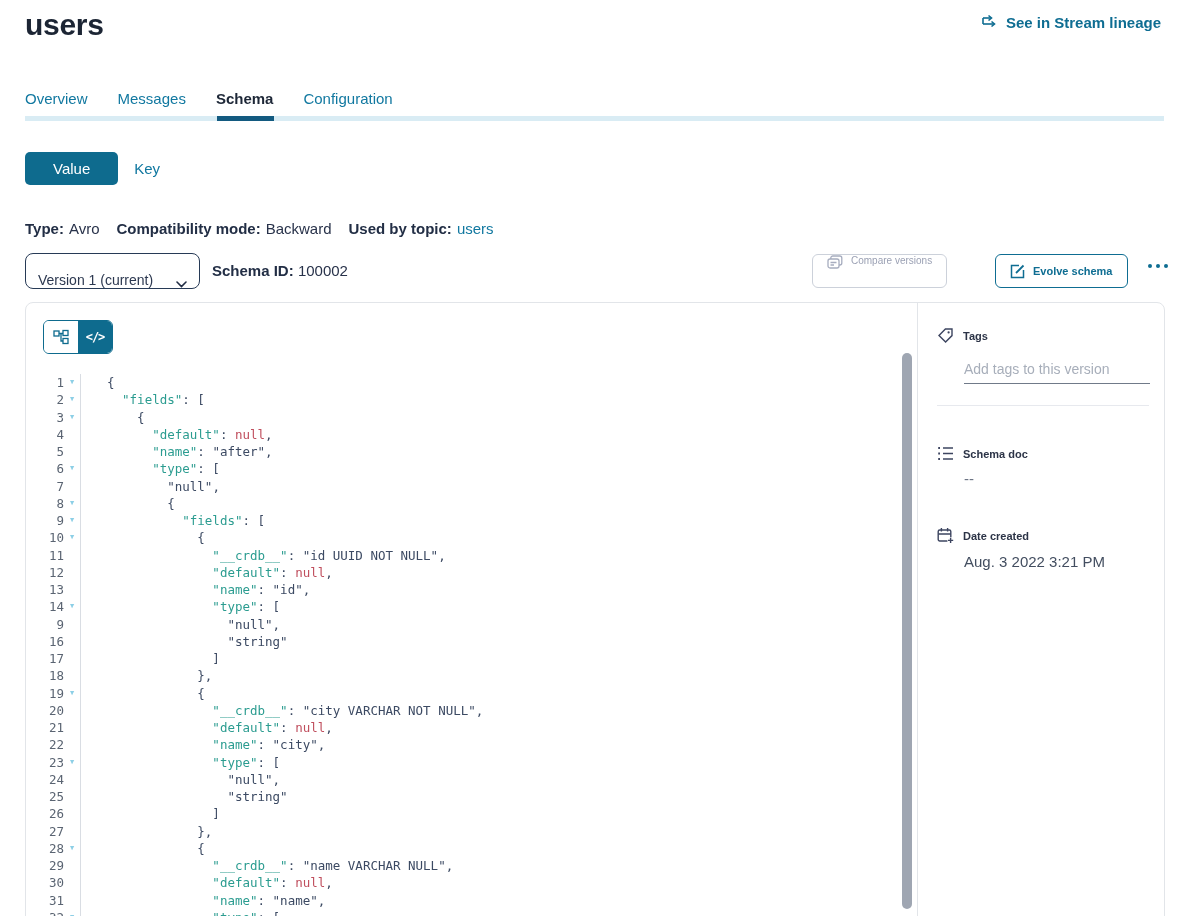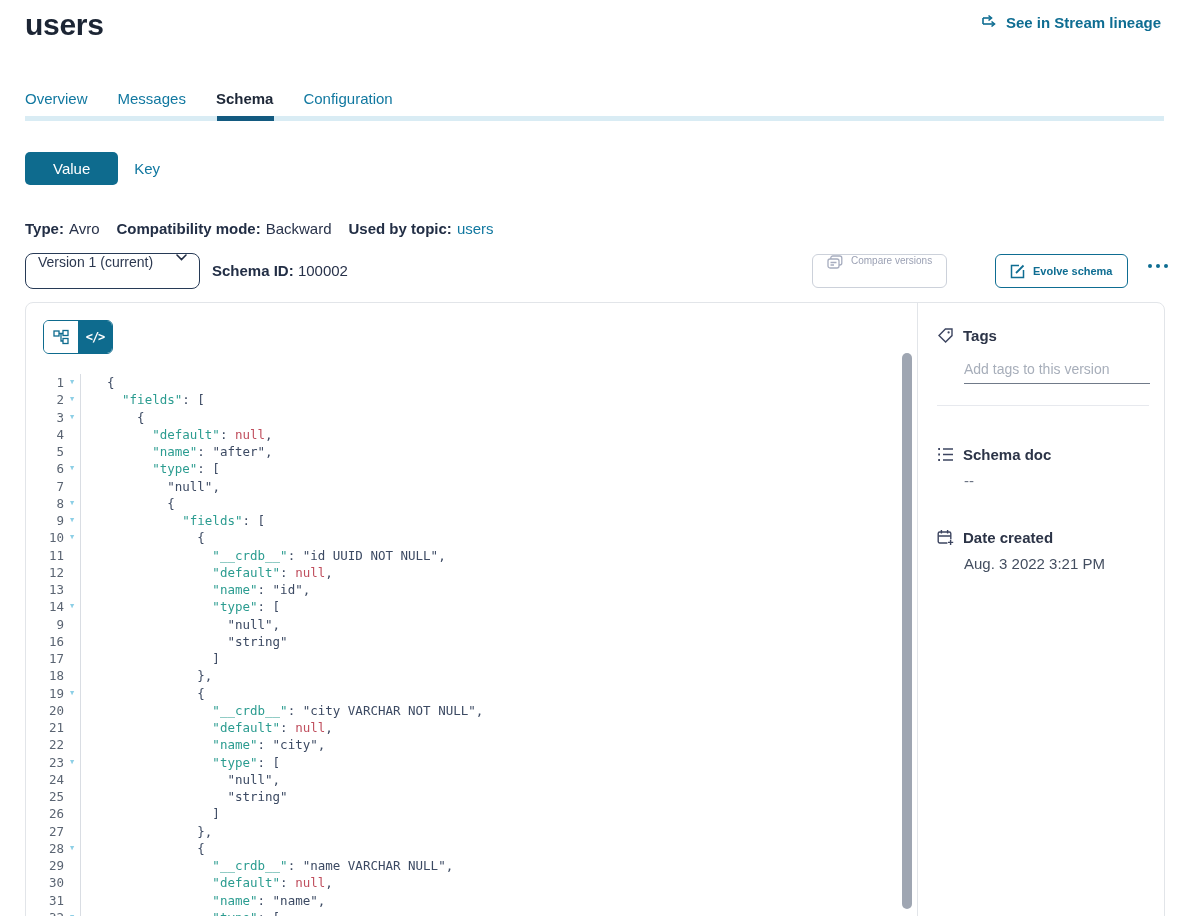--- a/index.html
+++ b/index.html
@@ -28,21 +28,21 @@
 
   
   #meta { position:absolute; left:25px; top:220px; display:flex; gap:17px; font-size:15px;
     color:#28324a; align-items:baseline; }
   .meta-pair { display:flex; gap:5px; }
   .meta-label { font-weight:700; color:#222e45; }
   .meta-link { color:#1178a0; cursor:pointer; }
 
   
   #version-select { position:absolute; left:25px; top:253px; width:175px; height:36px;
-    border:1px solid #273a56; border-radius:8px; display:flex; align-items:flex-start;
+    border:1px solid #273a56; border-radius:8px; display:flex; align-items:flex-end;
     padding:0 12px; font-size:14px; color:#2c3850; cursor:pointer; background:#fff;
     justify-content:space-between; }
   #schema-id { position:absolute; left:212px; top:262px; font-size:15px; color:#28324a; }
   #schema-id b { font-weight:700; color:#222e45; }
   #compare-btn { position:absolute; left:812px; top:254px; height:34px; padding:0 14px;
     border:1px solid #ccd1da; border-radius:6px; background:#fff; color:#9ba1b4;
     font-size:10px; display:flex; align-items:flex-start; gap:8px; font-family:inherit; }
   #evolve-btn { position:absolute; left:995px; top:254px; height:34px; padding:0 14px;
     border:1px solid #0e6d92; border-radius:6px; background:#fff; color:#0e6d92;
     font-size:11px; font-weight:600; display:flex; align-items:center; gap:8px;
@@ -77,21 +77,21 @@
   .tok-k { color:#2b9c90; }
   .tok-s { color:#3c4a63; }
   .tok-p { color:#3c4a63; }
   .tok-u { color:#c04f5e; }
 
   #code-scrollbar { position:absolute; left:876px; top:50px; width:10px; height:556px;
     background:#9fa6b2; border-radius:5px; cursor:grab; }
 
   
   .side-header { display:flex; align-items:center; gap:9px; }
-  .side-title { font-size:15px; font-weight:700; color:#2c3447; }
+  .side-title { font-size:11px; font-weight:700; color:#2c3447; }
   #tags-input { display:block; margin:14px 0 0 27px; width:186px; border:none;
     border-bottom:1px solid #707a89; font-size:14px; color:#333; padding:3px 0 6px 0;
     outline:none; font-family:inherit; background:transparent; }
   #tags-input::placeholder { color:#a7aeba; }
   #side-divider { height:1px; background:#e7e9ee; margin-top:21px; }
   .side-sec { margin-top:40px; }
   .side-value { margin:9px 0 0 27px; font-size:15px; color:#6c7484; }
   .side-value.dark { color:#434e60; }
   svg { display:block; }
 </style>

